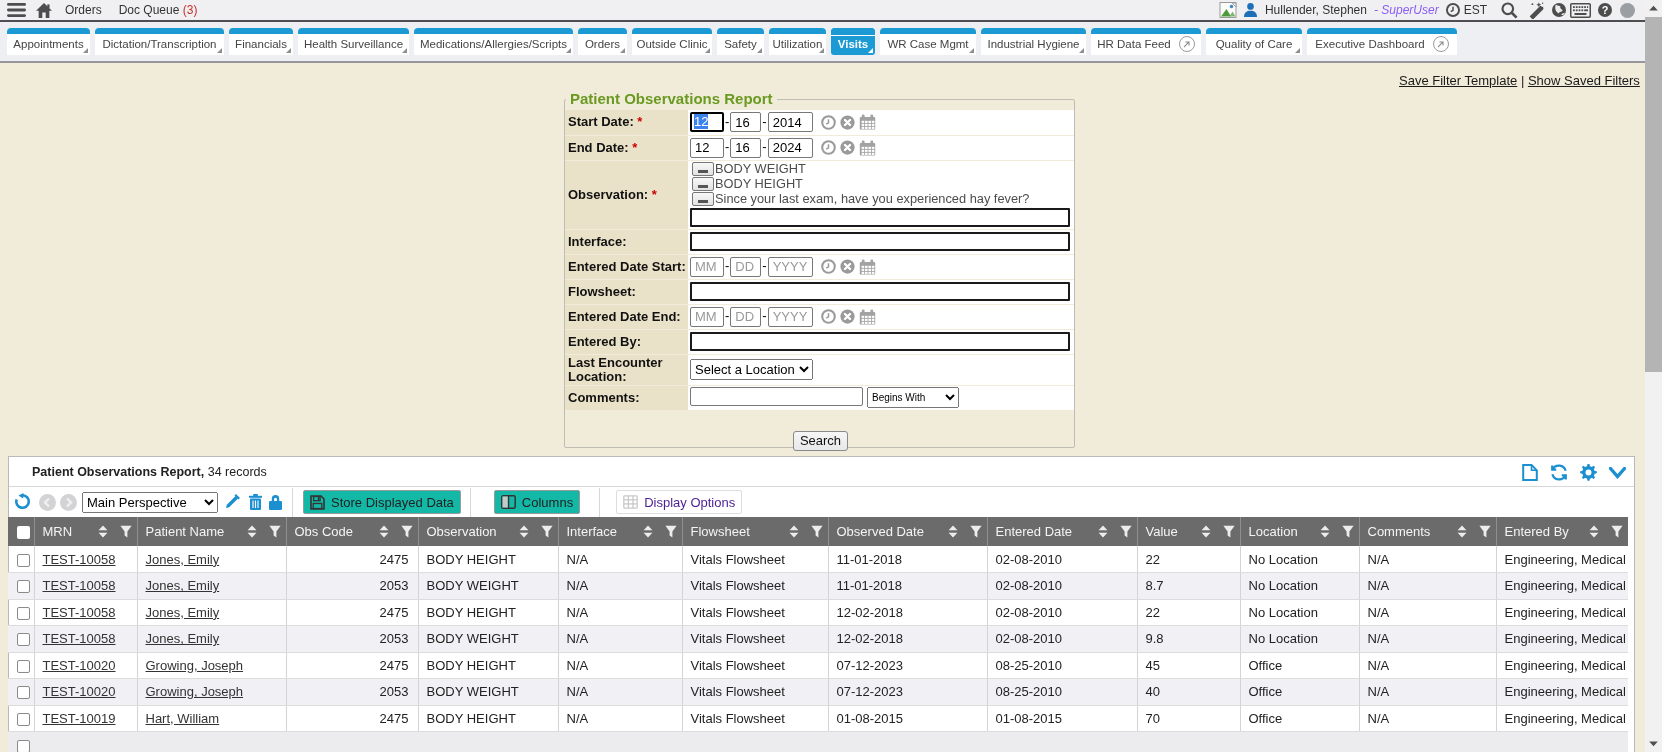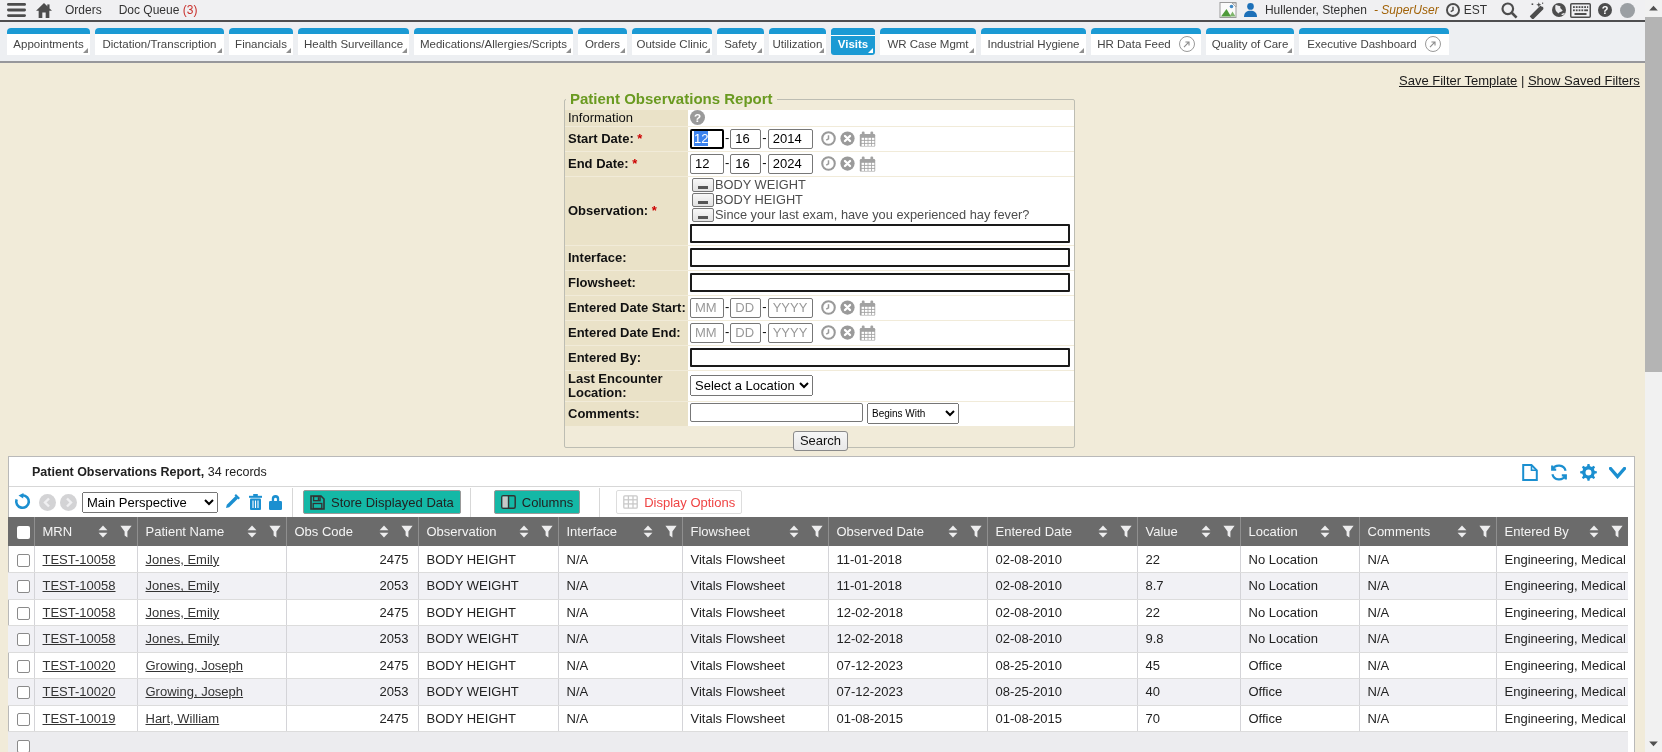--- a/index.html
+++ b/index.html
@@ -63,21 +63,21 @@
 
 #panel { left:8px; top:456px; width:1627px; height:296px;
   background:#fff; border:1px solid #b9b9b9; border-bottom:none; }
 #ptitle { position:absolute; left:0; top:0; width:100%; height:30px; border-bottom:1px solid #d7d7d7;
   font-size:12.5px; color:#222; line-height:30px; }
 #picons { position:absolute; right:8px; top:7px; display:flex; align-items:center; gap:12px; }
 #ptoolbar { position:absolute; left:0; top:31px; width:100%; height:28px; display:flex; align-items:center; }
 .vsep { width:1px; height:29px; background:#d7d7d7; }
 .tbtn { height:24px; border:1px solid #999; border-radius:2px; background:#14b8a6; display:flex;
   align-items:center; font-size:13px; color:#222; padding:0 6px; gap:6px; white-space:nowrap; }
-.tbtn.disabled { color:#ef4444; border-color:#ddd; background:#fff; }
+.tbtn.disabled { color:#4c1d95; border-color:#ddd; background:#fff; }
 
 #grid { position:absolute; left:-1px; top:60px; width:1620px; border-collapse:collapse; table-layout:fixed; }
 #grid th { background:#6b6b6b; color:#f4f4f4; font-weight:normal; font-size:13px; height:29px;
   text-align:left; padding:0 5px 0 8px; border-left:1px solid #8f8f8f; }
 #grid th .hcell { display:flex; align-items:center; }
 #grid th .sp { flex:1; }
 #grid td { font-size:13px; color:#222; height:26.5px; padding:0 5px 0 8px;
   border-left:1px solid #d4d4d8; border-bottom:1px solid #dcdcdc; overflow:hidden; white-space:nowrap; }
 #grid tr.alt td { background:#f1f1f5; }
 #grid td.num { text-align:right; padding-right:9px; }
@@ -111,21 +111,21 @@
       <path d="M2 14.5 L7.5 7 L12 14.5 Z" fill="#4e9a3a"></path>
       <path d="M10.5 14.5 L13.5 9.5 L16.5 14.5 Z" fill="#7fb56d"></path>
       <circle cx="12.5" cy="4.5" r="1.8" fill="#3f88c5"></circle>
       <path d="M13 1 L17 1 L17 5 Z" fill="#e8e8ea" stroke="#9a9a9a" stroke-width="0.8"></path>
     </svg>
     <svg class="icn" width="13" height="14" viewBox="0 0 14 15" style="margin-left:6px">
       <circle cx="7" cy="3.6" r="3.6" fill="#1d70b8"></circle>
       <path d="M0 15 C0 10 3 8.2 7 8.2 C11 8.2 14 10 14 15 Z" fill="#1d70b8"></path>
     </svg>
     <span class="txt" style="margin-left:8px">Hullender, Stephen</span>
-    <span class="txt" style="margin-left:7px; font-style:italic; color:#a16207">- SuperUser</span>
+    <span class="txt" style="margin-left:7px; font-style:italic; color:#8b5cf6">- SuperUser</span>
     <svg class="icn" width="14" height="14" viewBox="0 0 16 16" style="margin-left:7px">
       <circle cx="8" cy="8" r="6.9" fill="none" stroke="#4d4d4d" stroke-width="2.2"></circle>
       <path d="M8 4.2 L8 8.4 L5.4 9.8" fill="none" stroke="#4d4d4d" stroke-width="1.7"></path>
     </svg>
     <span class="txt" style="margin-left:4px">EST</span>
     <svg class="icn" width="17" height="17" viewBox="0 0 18 18" style="margin-left:14px">
       <circle cx="7.2" cy="7.2" r="5.6" fill="none" stroke="#4d4d4d" stroke-width="2.3"></circle>
       <line x1="11.4" y1="11.4" x2="16.5" y2="16.5" stroke="#4d4d4d" stroke-width="2.8"></line>
     </svg>
     <svg class="icn" width="17" height="17" viewBox="0 0 17 17" style="margin-left:9px">
@@ -177,42 +177,35 @@
     <div class="tab" style="width:47px">Safety<span class="tri"></span></div>
     <div class="tab" style="width:57px">Utilization<span class="tri"></span></div>
     <div class="tab active" style="width:44px">Visits<span class="tri"></span></div>
     <div class="tab" style="width:96px">WR Case Mgmt<span class="tri"></span></div>
     <div class="tab" style="width:105px">Industrial Hygiene<span class="tri"></span></div>
     <div class="tab" style="width:110px">HR Data Feed<span class="extlink">
           <svg width="9" height="9" viewBox="0 0 10 10">
             <path d="M2.2 7.8 L7.8 2.2 M3.8 2.2 H7.8 V6.2" fill="none" stroke="#8a8a8a" stroke-width="1.2"></path>
           </svg>
         </span></div>
-    <div class="tab" style="width:88px">Quality of Care<span class="tri"></span></div>
+    <div class="tab" style="width:96px">Quality of Care<span class="tri"></span></div>
     <div class="tab" style="width:150px">Executive Dashboard<span class="extlink">
           <svg width="9" height="9" viewBox="0 0 10 10">
             <path d="M2.2 7.8 L7.8 2.2 M3.8 2.2 H7.8 V6.2" fill="none" stroke="#8a8a8a" stroke-width="1.2"></path>
           </svg>
         </span></div>
   </div>
 </div>
 
 <div id="savelinks"><a>Save Filter Template</a> | <a>Show Saved Filters</a></div>
 
 <div id="legend" class="abs">Patient Observations Report</div>
 <div id="fieldset" class="abs"></div>
 <table id="ftable" class="abs">
   <tbody>
-      <tr style="height:16px">
-        <td class="lbl" style="font-weight:normal">Information</td>
-    <td class="val"><svg width="15" height="15" viewBox="0 0 16 16" style="vertical-align:-3px">
-            <circle cx="8" cy="8" r="8" fill="#9a9a9a"></circle>
-            <text x="8" y="12.4" text-anchor="middle" font-family="Liberation Sans" font-size="12.5" font-weight="bold" fill="#fff">?</text>
-          </svg></td>
-      </tr>
   <tr style="height:25px">
         <td class="lbl">Start Date: <span class="ast">*</span></td>
     <td class="val"><span class="din" style="width:34px;border:2px solid #000;line-height:16px;padding-left:2px"><span style="background:#3b82ee;color:#fff">12</span></span><span class="hy">-</span><input class="din" style="width: 31px;" value="16"><span class="hy">-</span><input class="din" style="width: 45px;" value="2014"><span style="display:inline-block;width:8px"></span><svg class="icn i-clock" width="15" height="15" viewBox="0 0 16 16">
             <circle cx="8" cy="8" r="6.7" fill="#fff" stroke="#9a9a9a" stroke-width="2.2"></circle>
             <path d="M8 4.4 L8 8.4 L5.6 9.8" fill="none" stroke="#9a9a9a" stroke-width="1.6"></path>
           </svg><svg class="icn i-x" width="15" height="15" style="margin-left:4px" viewBox="0 0 16 16">
             <circle cx="8" cy="8" r="7.6" fill="#9a9a9a"></circle>
             <path d="M5.3 5.3 L10.7 10.7 M10.7 5.3 L5.3 10.7" stroke="#fff" stroke-width="2.5" stroke-linecap="round"></path>
           </svg><svg class="icn i-cal" width="17" height="16" style="margin-left:4px" viewBox="0 0 17 16">
             <rect x="0.8" y="3" width="15.4" height="12.6" rx="1.2" fill="#a2a2a2"></rect>
@@ -269,24 +262,20 @@
       <div class="obsline"><span class="minusbtn"><i></i></span>BODY HEIGHT</div>
       <div class="obsline"><span class="minusbtn"><i></i></span>Since your last exam, have you experienced hay fever?</div>
       <input class="wide" style="margin: 2px 0px;">
     </td>
       </tr>
   <tr style="height:25px">
         <td class="lbl">Interface:</td>
         <td class="val"><input class="wide" style=""></td>
       </tr>
   <tr style="height:25px">
-        <td class="lbl">Flowsheet:</td>
-        <td class="val"><input class="wide" style=""></td>
-      </tr>
-  <tr style="height:25px">
         <td class="lbl">Entered Date Start:</td>
     <td class="val"><input class="din ph" style="width: 34px;" value="MM"><span class="hy">-</span><input class="din ph" style="width: 31px;" value="DD"><span class="hy">-</span><input class="din ph" style="width: 45px;" value="YYYY"><span style="display:inline-block;width:8px"></span><svg class="icn i-clock" width="15" height="15" viewBox="0 0 16 16">
             <circle cx="8" cy="8" r="6.7" fill="#fff" stroke="#9a9a9a" stroke-width="2.2"></circle>
             <path d="M8 4.4 L8 8.4 L5.6 9.8" fill="none" stroke="#9a9a9a" stroke-width="1.6"></path>
           </svg><svg class="icn i-x" width="15" height="15" style="margin-left:4px" viewBox="0 0 16 16">
             <circle cx="8" cy="8" r="7.6" fill="#9a9a9a"></circle>
             <path d="M5.3 5.3 L10.7 10.7 M10.7 5.3 L5.3 10.7" stroke="#fff" stroke-width="2.5" stroke-linecap="round"></path>
           </svg><svg class="icn i-cal" width="17" height="16" style="margin-left:4px" viewBox="0 0 17 16">
             <rect x="0.8" y="3" width="15.4" height="12.6" rx="1.2" fill="#a2a2a2"></rect>
             <rect x="2.8" y="0.6" width="2.8" height="4" rx="1.2" fill="#a2a2a2"></rect>
@@ -299,20 +288,24 @@
               <rect x="2.6" y="9.8" width="2.6" height="2.1"></rect>
               <rect x="6" y="9.8" width="2.6" height="2.1"></rect>
               <rect x="9.4" y="9.8" width="2.6" height="2.1"></rect>
               <rect x="12.8" y="9.8" width="2.6" height="2.1"></rect>
               <rect x="2.6" y="12.8" width="2.6" height="2.1"></rect>
               <rect x="6" y="12.8" width="2.6" height="2.1"></rect>
               <rect x="9.4" y="12.8" width="2.6" height="2.1"></rect>
               <rect x="12.8" y="12.8" width="2.6" height="2.1"></rect>
             </g>
           </svg></td>
+      </tr>
+  <tr style="height:25px">
+        <td class="lbl">Flowsheet:</td>
+        <td class="val"><input class="wide" style=""></td>
       </tr>
   <tr style="height:25px">
         <td class="lbl">Entered Date End:</td>
     <td class="val"><input class="din ph" style="width: 34px;" value="MM"><span class="hy">-</span><input class="din ph" style="width: 31px;" value="DD"><span class="hy">-</span><input class="din ph" style="width: 45px;" value="YYYY"><span style="display:inline-block;width:8px"></span><svg class="icn i-clock" width="15" height="15" viewBox="0 0 16 16">
             <circle cx="8" cy="8" r="6.7" fill="#fff" stroke="#9a9a9a" stroke-width="2.2"></circle>
             <path d="M8 4.4 L8 8.4 L5.6 9.8" fill="none" stroke="#9a9a9a" stroke-width="1.6"></path>
           </svg><svg class="icn i-x" width="15" height="15" style="margin-left:4px" viewBox="0 0 16 16">
             <circle cx="8" cy="8" r="7.6" fill="#9a9a9a"></circle>
             <path d="M5.3 5.3 L10.7 10.7 M10.7 5.3 L5.3 10.7" stroke="#fff" stroke-width="2.5" stroke-linecap="round"></path>
           </svg><svg class="icn i-cal" width="17" height="16" style="margin-left:4px" viewBox="0 0 17 16">

